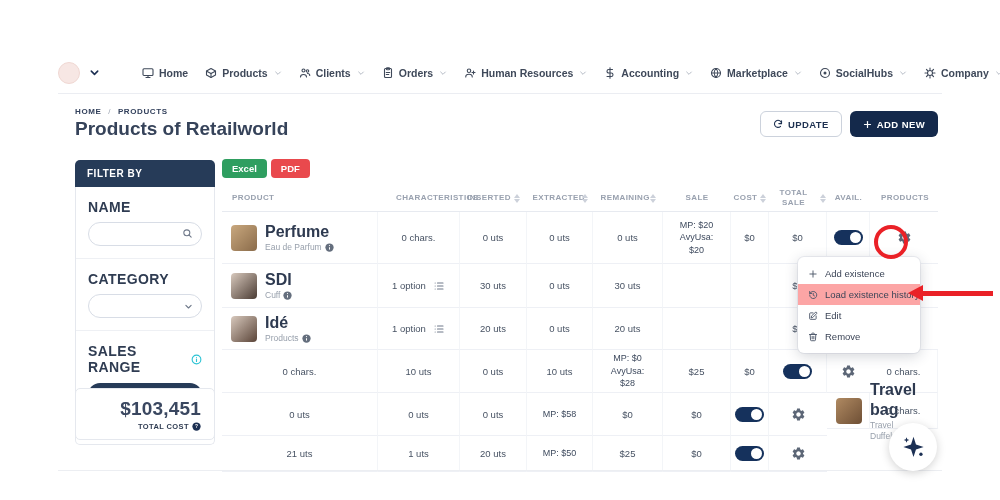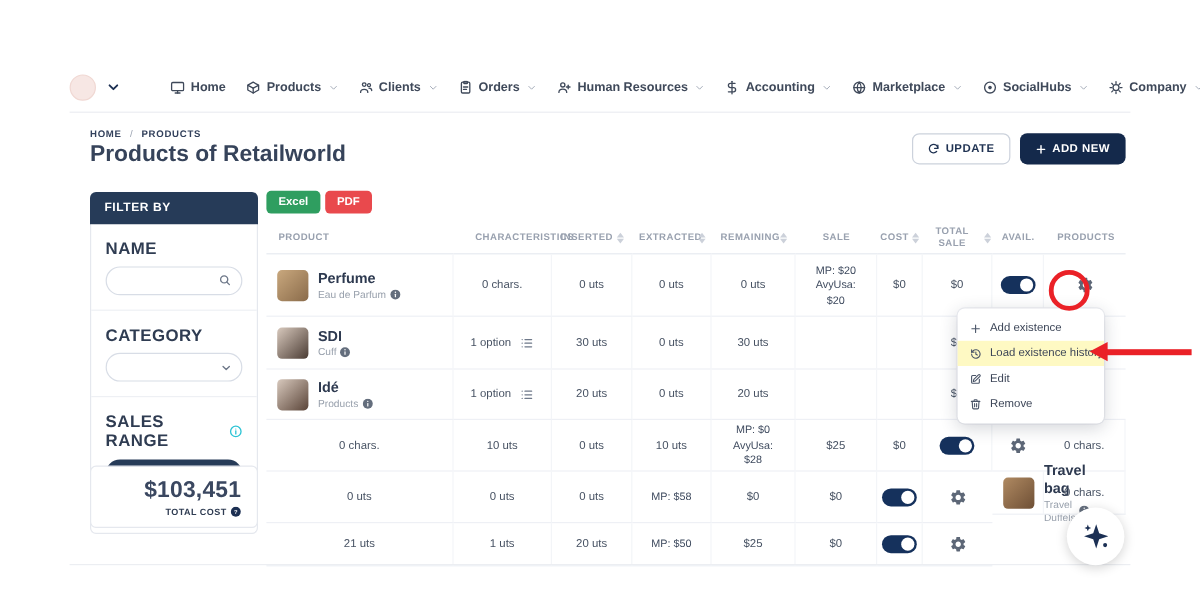--- a/index.html
+++ b/index.html
@@ -82,37 +82,37 @@
   .sort { display:flex; flex-direction:column; gap:1px; }
   .sort i { display:block; width:0; height:0; border-left:3px solid transparent; border-right:3px solid transparent; }
   .sort .up { border-bottom:4px solid #ccd1da; }
   .sort .dn { border-top:4px solid #ccd1da; }
   .td { display:flex; align-items:center; justify-content:center;
     border-bottom:1px solid #eef0f5; border-right:1px solid #f3f5f8;
     font-size:9.5px; color:#475263; text-align:center; padding:2px; }
   .td.no-r { border-right:none; }
   .td.prod { justify-content:flex-start; padding-left:9px; gap:8px; text-align:left; }
   .thumb { width:26px; height:26px; border-radius:4px; flex:0 0 26px; }
-  .p-name { font-size:12px; font-weight:700; color:#2e3a50; line-height:1.25; }
+  .p-name { font-size:16px; font-weight:700; color:#2e3a50; line-height:1.25; }
   .p-cat { font-size:8.5px; color:#98a0ac; line-height:1.25; display:flex; align-items:center; gap:3px; }
   .sale-lines { line-height:1.4; font-size:9px; color:#3e4a5e; }
   .chars-cell { display:flex; align-items:center; gap:7px; }
   .chars-cell .ic { color:#6e7889; }
   .toggle { width:29px; height:15px; border-radius:8px; background:#15315c; position:relative; cursor:pointer; }
   .toggle .knob { position:absolute; right:2px; top:2px; width:11px; height:11px; border-radius:50%; background:#fff; }
   .gear-btn { background:none; border:none; cursor:pointer; color:#5d6777; line-height:0; }
 
   
   .ctx-menu { position:absolute; left:798px; top:257px; width:122px; background:#fff;
     border-radius:6px; box-shadow:0 3px 14px rgba(35,45,65,.20), 0 0 0 1px #f0f1f5;
     padding:6px 0; z-index:20; }
   .ctx-item { display:flex; align-items:center; gap:7px; padding:5px 10px;
     font-size:9.5px; color:#3c4557; cursor:pointer; white-space:nowrap; }
   .ctx-item .ic { color:#4a5568; }
-  .ctx-item.hl { background:#fef9c3; }
+  .ctx-item.hl { background:#fca5a5; }
 
   
   .fab { position:absolute; left:889px; top:423px; width:48px; height:48px; border-radius:50%;
     background:#fff; box-shadow:0 2px 10px rgba(0,0,0,.18); display:flex; align-items:center;
     justify-content:center; z-index:15; cursor:pointer; color:#1c3054; border:none; }
 
   
   .anno-circle { position:absolute; left:874px; top:225px; width:34px; height:34px;
     border:4px solid #ea2127; border-radius:50%; z-index:30; pointer-events:none; }
   .anno-arrow { position:absolute; left:908px; top:285px; width:86px; height:16px; z-index:30; pointer-events:none; }

